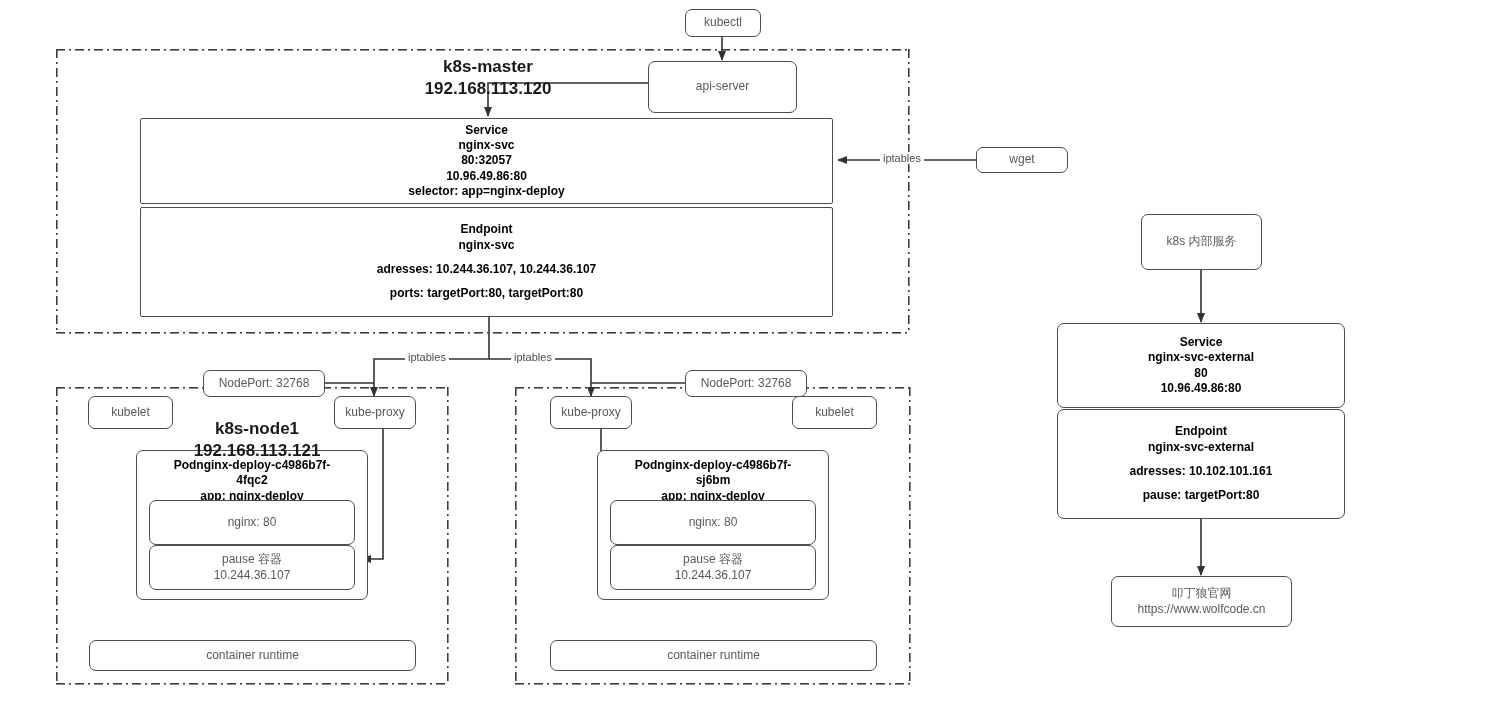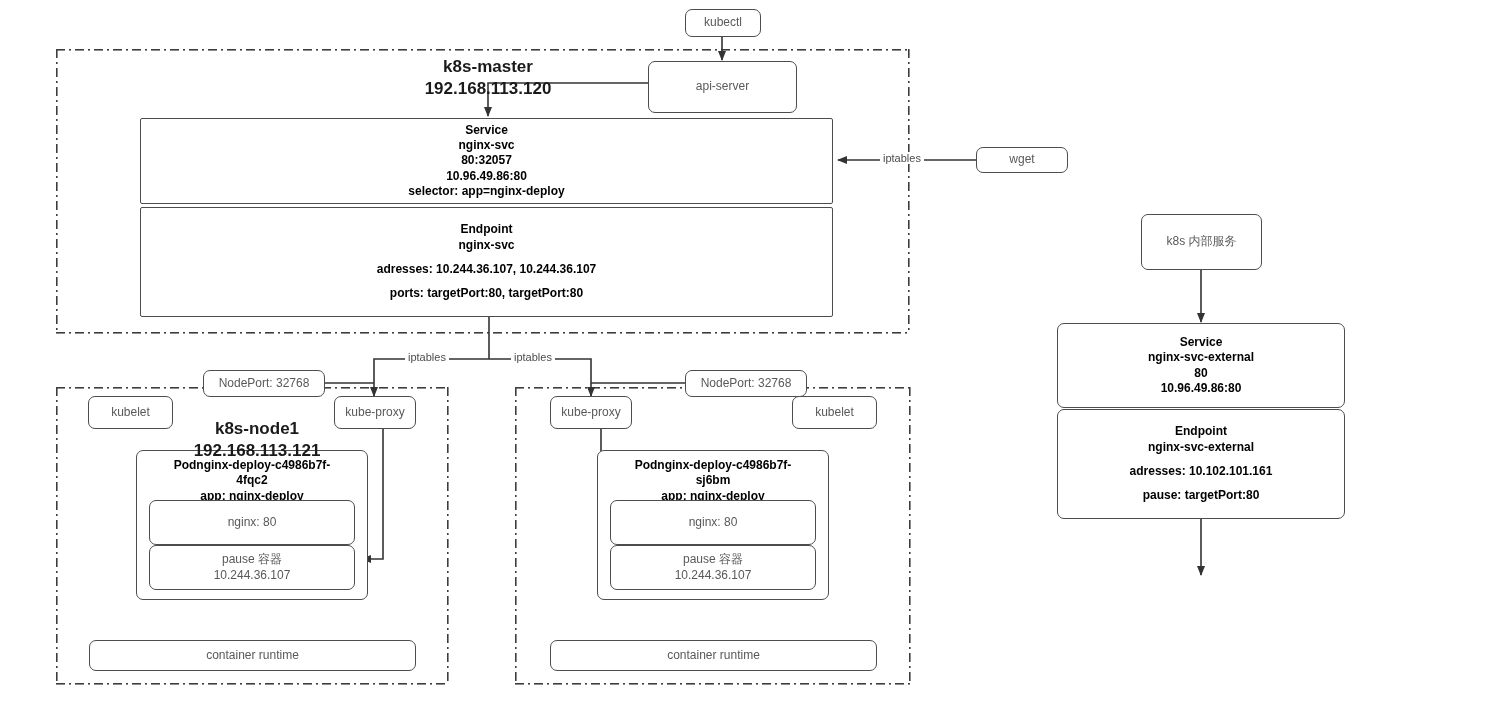--- a/index.html
+++ b/index.html
@@ -232,14 +232,18 @@
 
   <div class="box rounded bold" style="left:1057px; top:409px; width:288px; height:110px;">
     <span class="line-stack">Endpoint</span>
     <span class="line-stack">nginx-svc-external</span>
     <span class="gap"></span>
     <span class="line-stack">adresses: 10.102.101.161</span>
     <span class="gap"></span>
     <span class="line-stack">pause: targetPort:80</span>
   </div>
 
+  <div class="box rounded plain" style="left:1111px; top:576px; width:181px; height:51px;">
+    <span class="line-stack">叩丁狼官网</span>
+    <span class="line-stack">https://www.wolfcode.cn</span>
+  </div>
 
 </div>
 
 </body></html>

